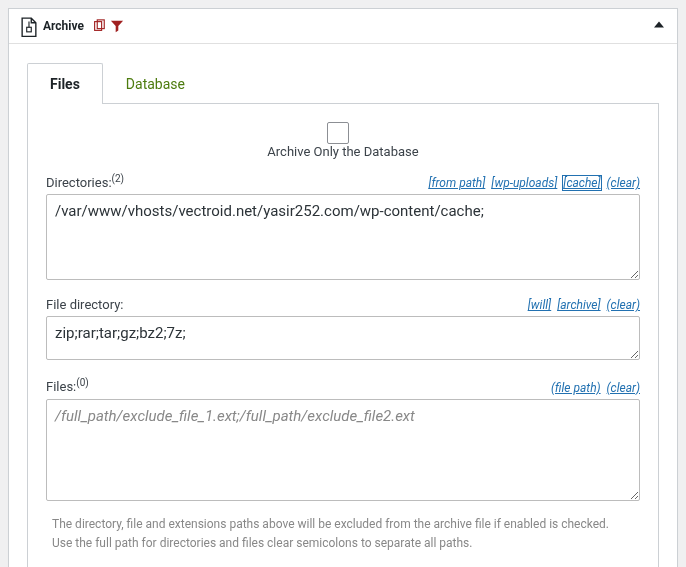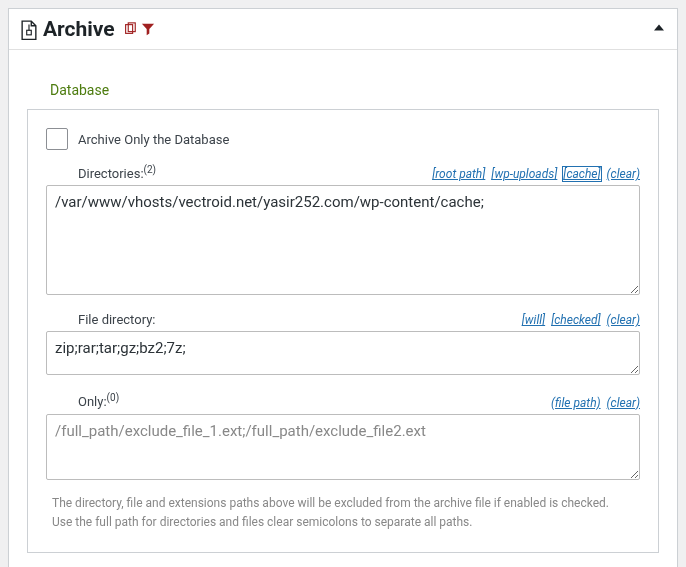--- a/index.html
+++ b/index.html
@@ -22,21 +22,21 @@
     align-items: center;
     padding: 8px 12px;
     border-bottom: 1px solid #e0e0e0;
     position: relative;
   }
   .panel-header .file-icon {
     width: 16px; height: 18px; margin-right: 6px;
   }
   .panel-header h2 {
     margin: 0;
-    font-size: 21px;
+    font-size: 12px;
     font-weight: 700;
     color: #1d2327;
     text-align: center;
   }
   .panel-header .small-btn {
     margin-left: 8px;
     color: #a02020;
     display: inline-flex;
     align-items: center;
   }
@@ -76,20 +76,21 @@
   }
   .tab-content {
     border: 1px solid #ccd0d4;
     padding: 18px 18px 20px 18px;
   }
 
   .check-row {
     display: flex;
     align-items: center;
     margin-bottom: 8px;
+    flex-direction: column;
   }
   .fakebox {
     width: 22px; height: 22px;
     border: 1px solid #8c8f94;
     border-radius: 2px;
     margin-right: 10px;
     display: inline-flex;
     align-items: center;
     justify-content: center;
     background: #fff;
@@ -99,21 +100,20 @@
   .check-label { font-size: 13px; color: #3c434a; }
   .help-ico { margin-left: 6px; color: #aaa; display:inline-flex; }
   .help-ico svg { width:14px; height:14px; }
 
   .field-block { margin-top: 14px; }
   .field-head {
     display: flex;
     justify-content: space-between;
     align-items: flex-end;
     margin-bottom: 4px;
-    margin-left: 32px;
   }
   .field-label { font-size: 13px; color: #3c434a; }
   .field-label sup { font-size: 10px; }
   .field-links { font-size: 12px; }
   .field-links a {
     color: #2271b1;
     font-style: italic;
     text-decoration: underline;
     cursor: pointer;
     margin-left: 3px;
@@ -129,23 +129,23 @@
     border: 1px solid #bcbcbc;
     border-radius: 2px;
     padding: 6px 8px;
     font-family: inherit;
     font-size: 15px;
     color: #2c3338;
     resize: both;
     line-height: 1.4;
   }
   textarea.bigbox::placeholder { color: #888; }
-  .dirs { height: 110px; }
+  .dirs { height: 86px; }
   .exts { height: 44px; overflow-y: scroll; }
-  .files { height: 66px; }
+  .files { height: 102px; font-style: italic; }
 
   .footnote {
     margin-top: 11px;
     color: #888;
     font-size: 12px;
     line-height: 1.6;
     padding-left: 6px;
   }
 </style>
 </head>
@@ -176,59 +176,60 @@
     <span class="collapse-btn">
       <svg viewBox="0 0 12 12">
           <path d="M1 9 L6 3 L11 9 Z" fill="#1d2327"></path>
         </svg>
     </span>
   </div>
 
   <div class="panel-body">
 
     <div class="tabs">
+      <div class="tab active">Files</div>
       <div class="tab">Database</div>
     </div>
 
     <div class="tab-content">
 
       <div class="check-row">
         <span class="fakebox"></span>
         <span class="check-label">Archive Only the Database</span>
       </div>
 
 
       <div class="field-block">
         <div class="field-head">
           <span class="field-label"><span>Directories:</span><sup>(2)</sup></span>
           <span class="field-links">
-            <a>[root path]</a>
+            <a>[from path]</a>
             <a>[wp-uploads]</a>
             <a class="active-link">[cache]</a>
             <a>(clear)</a>
           </span>
         </div>
         <textarea class="bigbox dirs" style="">/var/www/vhosts/vectroid.net/yasir252.com/wp-content/cache;</textarea>
       </div>
 
       <div class="field-block">
         <div class="field-head">
           <span class="field-label">File directory:</span>
           <span class="field-links">
             <a>[will]</a>
-            <a>[checked]</a>
+            <a>[archive]</a>
             <a>(clear)</a>
           </span>
         </div>
         <textarea class="bigbox exts" style="">zip;rar;tar;gz;bz2;7z;</textarea>
       </div>
 
       <div class="field-block">
         <div class="field-head">
-          <span class="field-label"><span>Only:</span><sup>(0)</sup></span>
+          <span class="field-label"><span>Files:</span><sup>(0)</sup></span>
           <span class="field-links">
             <a>(file path)</a>
             <a>(clear)</a>
           </span>
         </div>
         <textarea class="bigbox files" placeholder="/full_path/exclude_file_1.ext;/full_path/exclude_file2.ext" style=""></textarea>
       </div>
 
       <div class="footnote">
         <div>The directory, file and extensions paths above will be excluded from the archive file if enabled is checked.</div>

